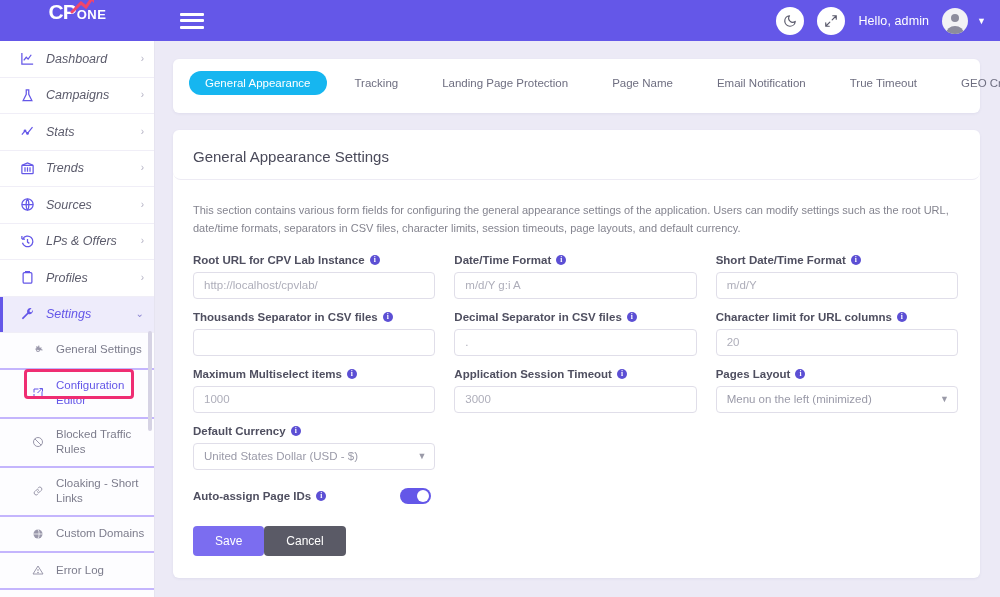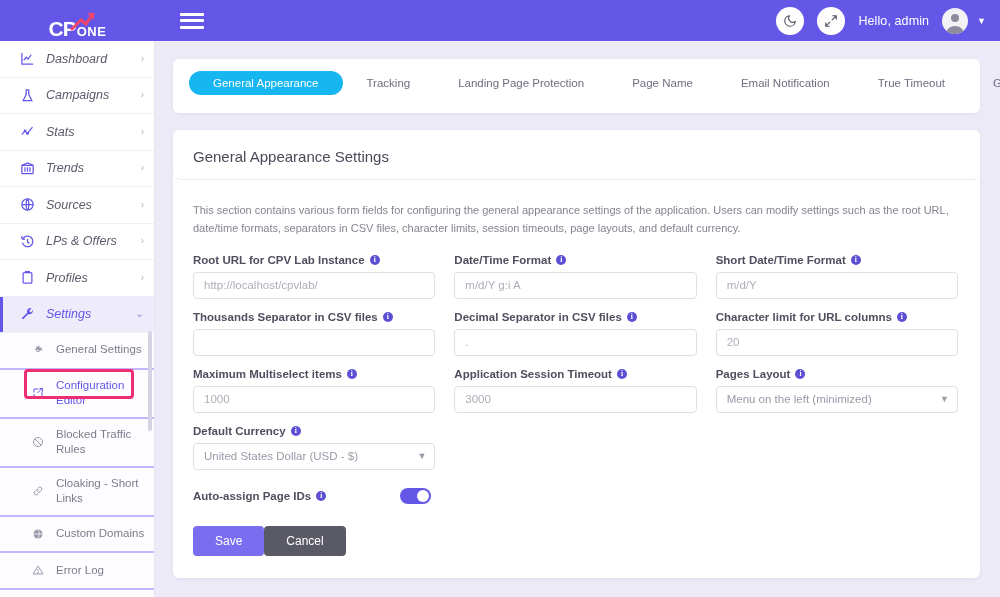--- a/index.html
+++ b/index.html
@@ -13,21 +13,21 @@
 
   
   .topbar {
     position: absolute; top: 0; left: 0; width: 1000px; height: 41px;
     background: #6457e8;
     display: flex; align-items: center;
     z-index: 30;
   }
   .logo-wrap {
     width: 155px; height: 41px;
-    display: flex; align-items: flex-end; justify-content: center;
+    display: flex; align-items: flex-start; justify-content: center;
     flex: 0 0 155px;
   }
   .logo {
     position: relative; display: flex; align-items: baseline;
     color: #fff; letter-spacing: -0.5px;
   }
   .logo .cp {
     font-size: 21px; font-weight: bold; font-family: "Liberation Sans", sans-serif;
     letter-spacing: -1px;
   }
@@ -130,22 +130,23 @@
   .card {
     background: #fff; border-radius: 6px;
     box-shadow: 0 1px 3px rgba(60,50,120,0.07);
   }
   .tabs-card {
     padding: 12px 16px 18px 16px;
     margin-bottom: 17px;
     display: flex; align-items: center;
   }
   .tab {
-    font-size: 11.5px; color: #6e6e80; padding: 6px 24px;
+    font-size: 11.5px; color: #6e6e80; padding: 6px 16px;
     cursor: pointer; white-space: nowrap; border-radius: 14px;
+    margin-right: 12px;
   }
   .tab.active {
     background: #16b6f0; color: #fff; font-weight: normal;
   }
 
   .form-card { padding: 0 0 22px 0; }
   .form-title {
     font-size: 15px; color: #4a4a5a; padding: 18px 20px 14px 20px;
     border-bottom: 1px solid #edebf4;
     border-radius: 8px;

